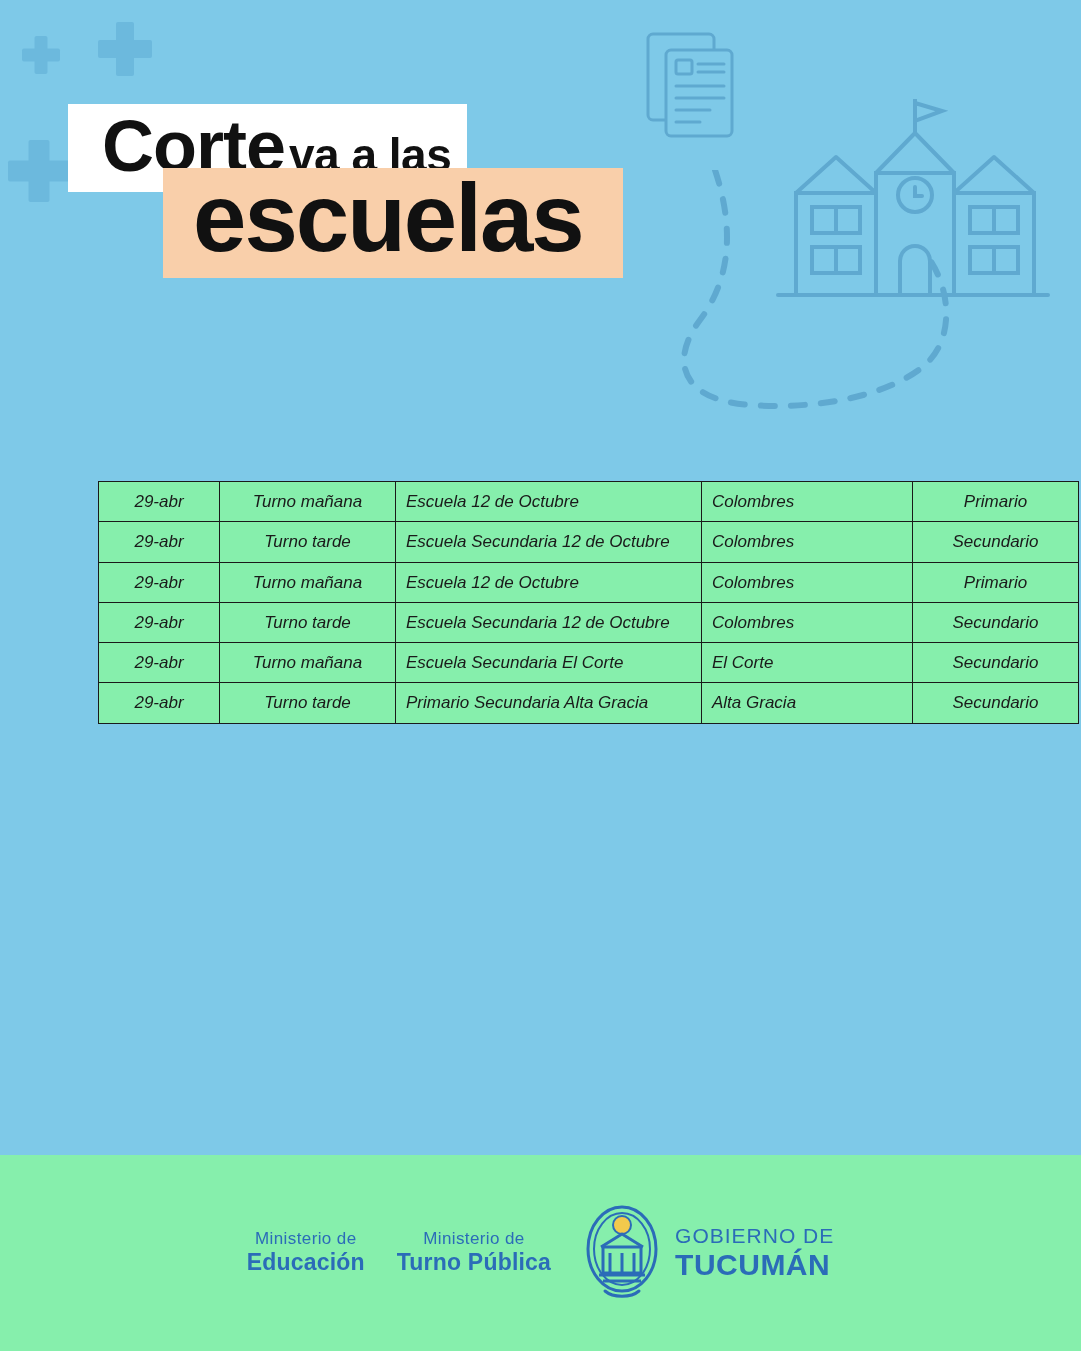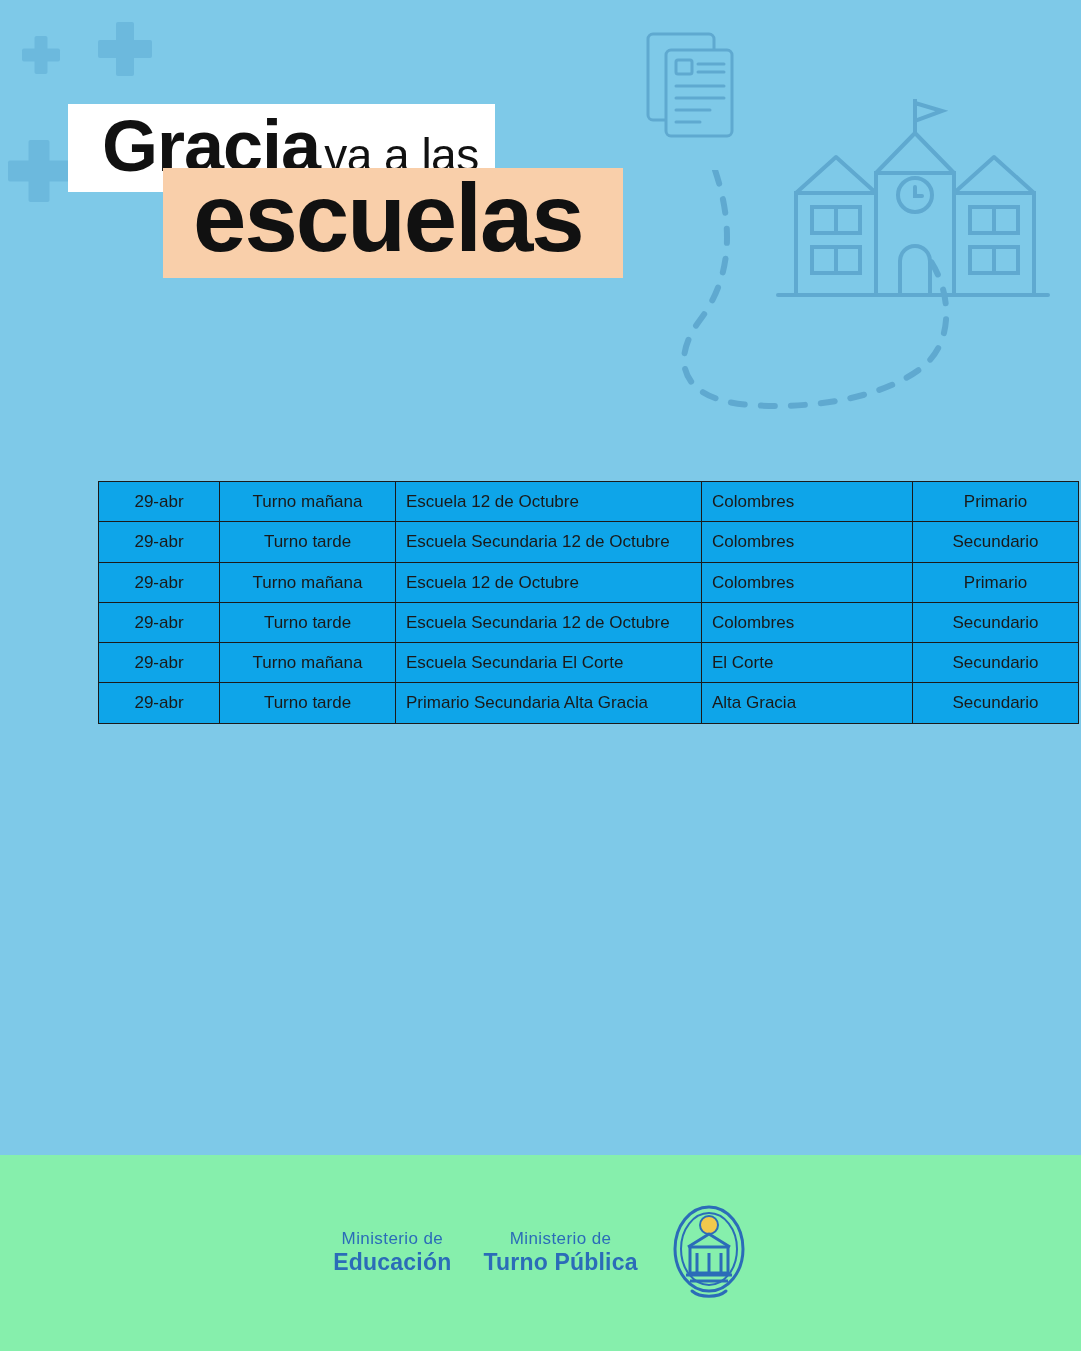--- a/index.html
+++ b/index.html
@@ -49,21 +49,21 @@
     white-space: nowrap;
   }
   .title-strong {
     font-size: 72px;
     font-weight: bold;
     color: #111111;
     letter-spacing: -1px;
   }
   .title-light {
     font-size: 46px;
-    font-weight: normal;
+    font-weight: bold;
     color: #111111;
     letter-spacing: -0.5px;
     margin-left: 4px;
   }
   .title-line2 {
     position: relative;
     display: inline-block;
     background: #f9cfaa;
     padding: 2px 40px 12px 30px;
     margin-top: -24px;
@@ -90,22 +90,23 @@
   
   .sched-wrap {
     position: absolute;
     left: 98px;
     top: 481px;
     width: 880px;
   }
   table.sched {
     border-collapse: collapse;
     width: 880px;
-    background: #0ea5e9;
+    background: #86efac;
     table-layout: fixed;
+    font-style: italic;
   }
   table.sched td {
     border: 1px solid #1a1a1a;
     font-size: 17px;
     color: #1a1a1a;
     padding: 9px 10px;
     vertical-align: middle;
     line-height: 1.25;
   }
   .c-date   { width: 100px; text-align: center; }
@@ -219,21 +220,21 @@
   </div>
 
   <div class="art art-path">
     <svg width="330" height="270" viewBox="0 0 330 270" fill="none">
       <path d="M75 0 C95 60 90 110 60 150 C30 190 40 230 110 235 C180 240 250 225 285 195 C315 168 310 120 290 90" stroke="#5fa9d0" stroke-width="6" stroke-linecap="round" stroke-dasharray="14 16" fill="none"></path>
     </svg>
   </div>
 
   <div class="title-block">
     <div class="title-line1">
-      <span class="title-strong">Gracia</span><span class="title-light">va a las</span>
+      <span class="title-strong">Corte</span><span class="title-light">va a las</span>
     </div>
     <div class="title-line2">
       <span>escuelas</span>
     </div>
   </div>
 
   <div class="sched-wrap">
     <table class="sched">
       <tbody>
         <tr>
@@ -303,17 +304,21 @@
           <rect x="20" y="44" width="38" height="26" stroke="#2b6cb8" stroke-width="3" fill="none"></rect>
           <path d="M18 44 L39 31 L60 44" stroke="#2b6cb8" stroke-width="3" fill="none" stroke-linejoin="round"></path>
           <line x1="27" y1="50" x2="27" y2="70" stroke="#2b6cb8" stroke-width="3"></line>
           <line x1="39" y1="50" x2="39" y2="70" stroke="#2b6cb8" stroke-width="3"></line>
           <line x1="51" y1="50" x2="51" y2="70" stroke="#2b6cb8" stroke-width="3"></line>
           <line x1="16" y1="72" x2="62" y2="72" stroke="#2b6cb8" stroke-width="3"></line>
           <line x1="20" y1="78" x2="58" y2="78" stroke="#2b6cb8" stroke-width="3"></line>
           <path d="M22 88 C30 95 48 95 56 88" stroke="#2b6cb8" stroke-width="3" fill="none" stroke-linecap="round"></path>
         </svg>
       </div>
+      <div class="gob-text">
+        <div class="gob-top">GOBIERNO DE</div>
+        <div class="gob-bot">TUCUMÁN</div>
+      </div>
     </div>
 
   </div>
 
 </div>
 
 </body></html>

